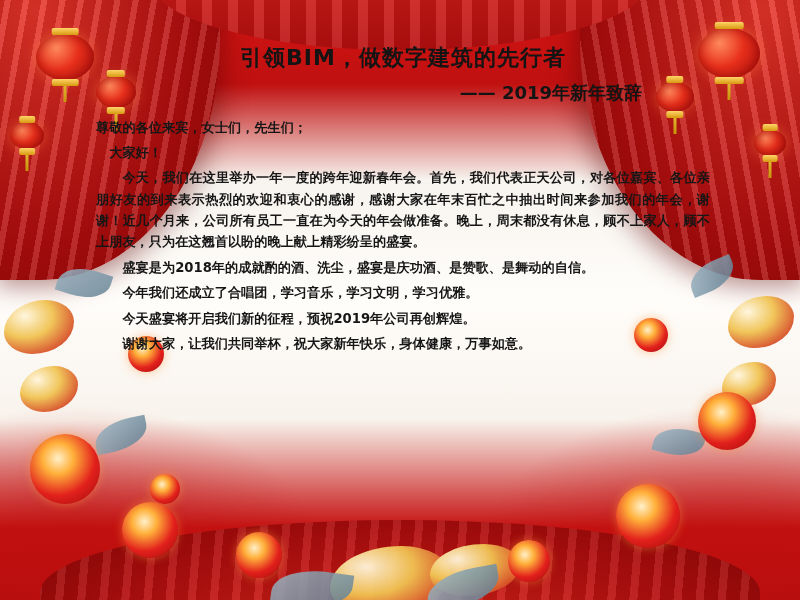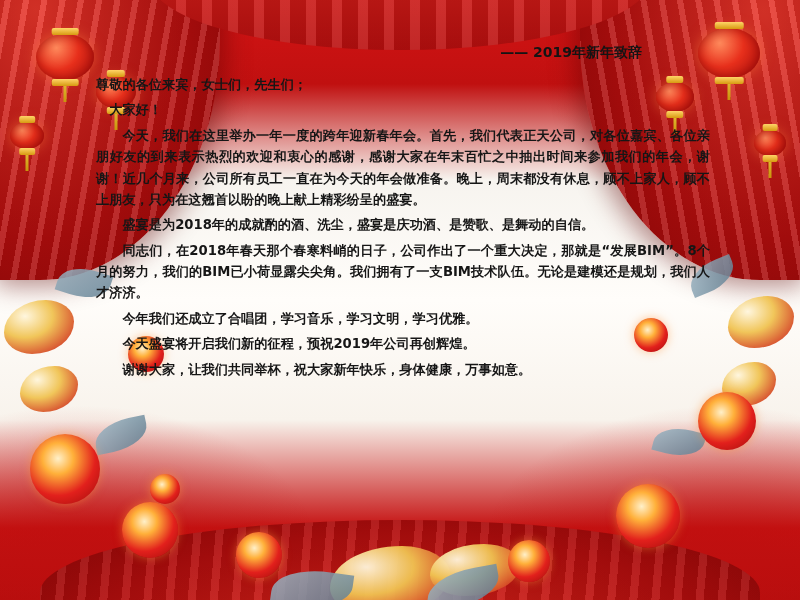--- a/index.html
+++ b/index.html
@@ -138,24 +138,24 @@
   .doc-title {
     text-align: center;
     font-size: 22px;
     font-weight: bold;
     letter-spacing: 1px;
     color: #141414;
     line-height: 1.3;
   }
   .doc-subtitle {
     text-align: right;
-    font-size: 14px;
+    font-size: 18px;
     font-weight: bold;
     color: #141414;
-    margin-top: 0;
+    margin-top: 8px;
     padding-right: 68px;
     white-space: nowrap;
   }
   .doc-byline {
     text-align: center;
     font-size: 13px;
     font-weight: bold;
     color: #141414;
     margin-top: 10px;
   }
@@ -220,26 +220,26 @@
   <div class="deco flower f2"></div>
   <div class="deco flower f3"></div>
   <div class="deco flower f4"></div>
   <div class="deco flower f5"></div>
   <div class="deco flower f6"></div>
   <div class="deco flower f7"></div>
   <div class="deco flower f8"></div>
   <div class="deco flower f9"></div>
 
   <div class="content">
+    <div class="doc-title">引领BIM，做数字建筑的先行者</div>
     <div class="doc-subtitle">—— 2019年新年致辞</div>
 
     <div class="body-text">
       <p class="p-flush">尊敬的各位来宾，女士们，先生们；</p>
       <p class="p-sub">大家好！</p>
       <p class="p-indent">今天，我们在这里举办一年一度的跨年迎新春年会。首先，我们代表正天公司，对各位嘉宾、各位亲朋好友的到来表示热烈的欢迎和衷心的感谢，感谢大家在年末百忙之中抽出时间来参加我们的年会，谢谢！近几个月来，公司所有员工一直在为今天的年会做准备。晚上，周末都没有休息，顾不上家人，顾不上朋友，只为在这翘首以盼的晚上献上精彩纷呈的盛宴。</p>
       <p class="p-indent">盛宴是为2018年的成就酌的酒、洗尘，盛宴是庆功酒、是赞歌、是舞动的自信。</p>
-      <p class="p-indent">同志们，在2018年春天那个春寒料峭的日子，公司作出了一个重大决定，那就是“发展BIM”。8个月的努力，我们的BIM已小荷显露尖尖角。我们拥有了一支BIM技术队伍。无论是建模还是规划，我们人才济济。</p>
       <p class="p-indent">今年我们还成立了合唱团，学习音乐，学习文明，学习优雅。</p>
       <p class="p-indent">今天盛宴将开启我们新的征程，预祝2019年公司再创辉煌。</p>
       <p class="p-indent">谢谢大家，让我们共同举杯，祝大家新年快乐，身体健康，万事如意。</p>
     </div>
   </div>
 </div>
 
 </body></html>

